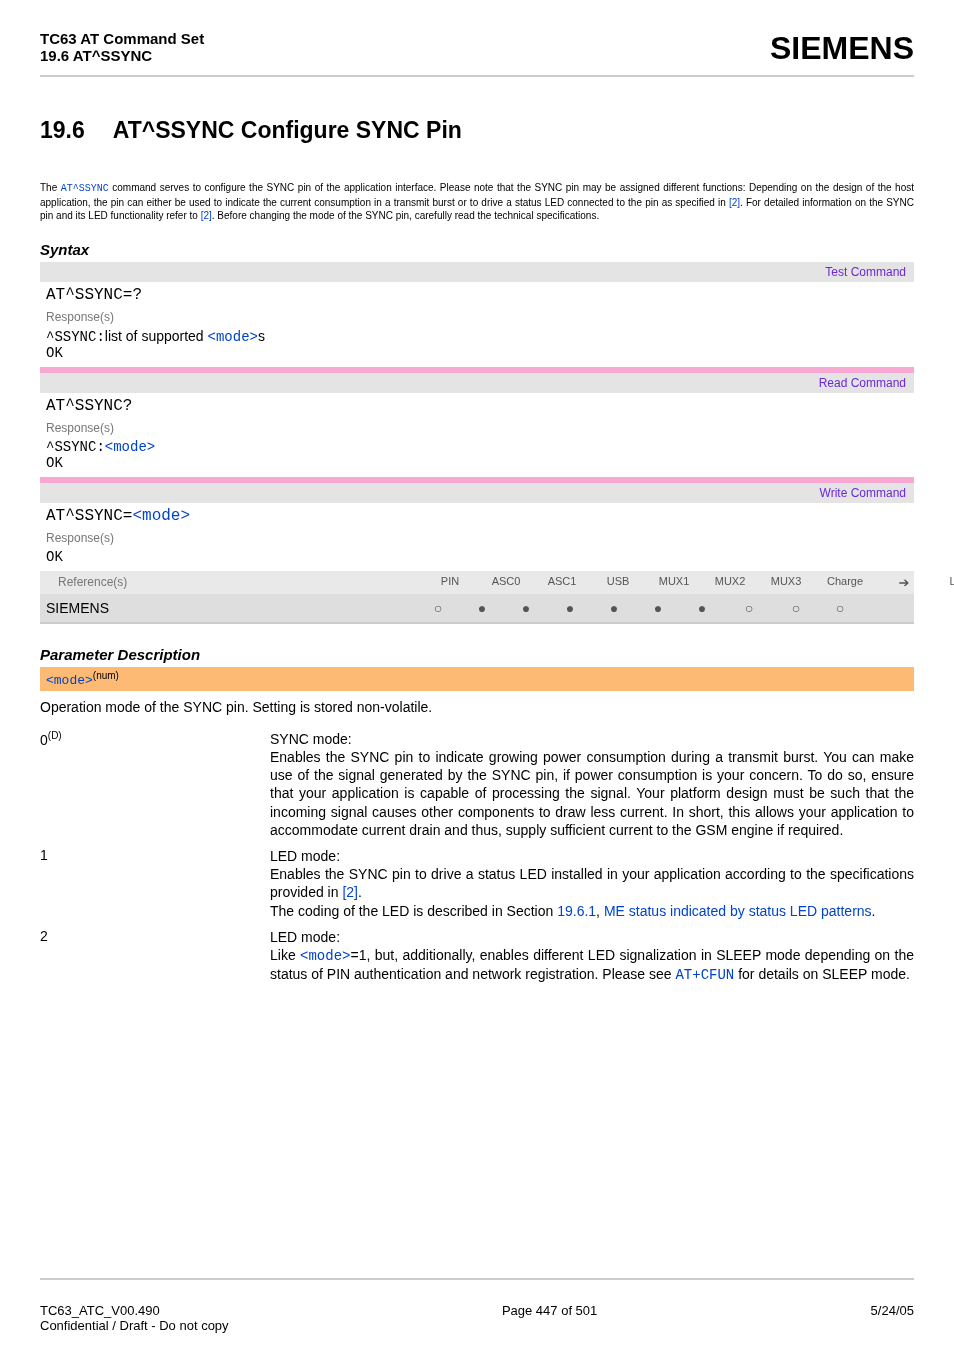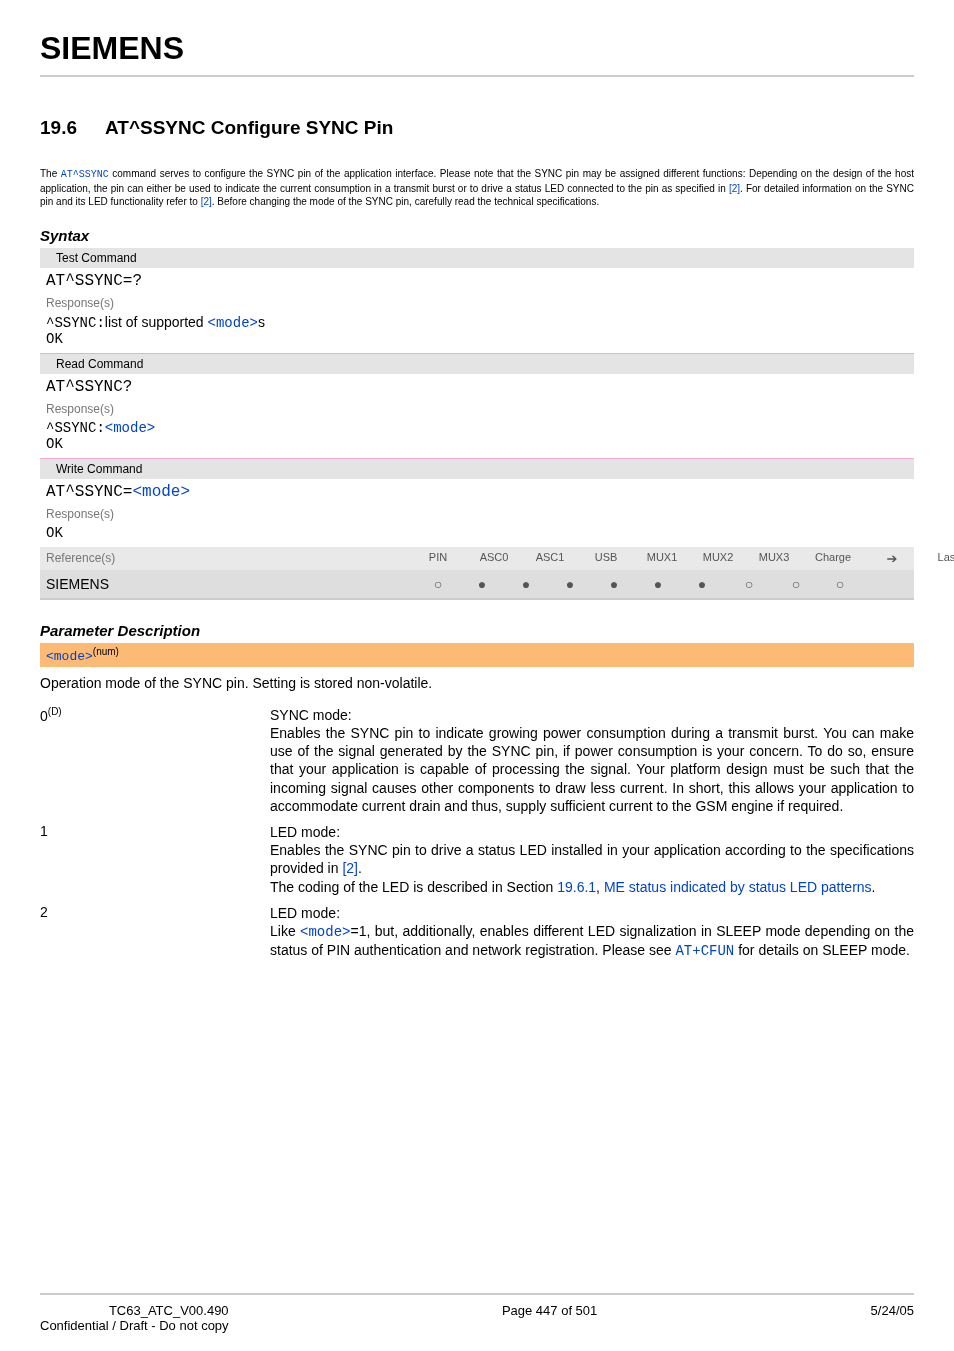--- a/index.html
+++ b/index.html
@@ -29,22 +29,22 @@
   .header-title { font-weight: bold; }
   .header-sub { font-weight: bold; }
   .siemens-logo {
     font-family: Arial, sans-serif;
     font-size: 32px;
     font-weight: 900;
     letter-spacing: 0px;
   }
   h2.section-title {
     margin-top: 40px;
-    margin-bottom: 28px;
-    font-size: 19px;
+    margin-bottom: 37px;
+    font-size: 23px;
     font-weight: bold;
   }
   .section-num { display: inline-block; margin-right: 28px; }
   p.intro {
     font-size: 10px;
     line-height: 1.35;
     text-align: justify;
     margin: 0 0 18px 0;
   }
   .mono { font-family: "Courier New", monospace; }
@@ -53,46 +53,47 @@
     font-weight: bold;
     font-style: italic;
     font-size: 15px;
     margin: 6px 0 4px 0;
   }
   .syntax-block {
     font-size: 13px;
   }
   .syntax-label {
     background: #e4e4e4;
-    color: #000000;
-    padding: 3px 16px;
+    color: #6d28d9;
+    padding: 3px 8px;
     font-size: 12px;
+    text-align: right;
   }
   .syntax-code {
     padding: 4px 6px;
     font-family: "Courier New", monospace;
     font-size: 16px;
   }
   .syntax-sub {
     padding: 2px 6px;
     color: #777;
     font-size: 12px;
   }
   .syntax-resp {
     padding: 2px 6px 6px 6px;
     font-family: "Courier New", monospace;
     font-size: 14px;
-    border-bottom: 1px solid #f9a8d4;
+    border-bottom: 6px solid #f9a8d4;
   }
   .syntax-resp.noborder { border-bottom: none; }
   .ref-row {
     display: flex;
     align-items: center;
     background: #e9e9e9;
-    padding: 4px 6px;
+    padding: 4px 18px;
     font-size: 12px;
   }
   .ref-label-cell {
     flex: 0 0 370px;
     color: #777;
   }
   .col-headers {
     display: flex;
     gap: 12px;
     font-size: 11px;
@@ -152,34 +153,37 @@
     flex: 1;
     text-align: justify;
     line-height: 1.3;
   }
   .footer {
     position: absolute;
     bottom: 18px;
     left: 40px;
     right: 40px;
     border-top: 2px solid #ccc;
-    padding-top: 8px;
+    padding-top: 23px;
     display: flex;
     justify-content: space-between;
     font-size: 13px;
-    text-align: right;
   }
   .arrow-icon { font-size: 13px; }
 </style>
 </head>
 <body>
 
 <div class="page">
 
   <div class="header">
+    <div class="header-left">
+      <div class="header-title">TC63 AT Command Set</div>
+      <div class="header-sub">19.6 AT^SSYNC</div>
+    </div>
     <div class="siemens-logo">SIEMENS</div>
   </div>
 
   <h2 class="section-title">
     <span class="section-num">19.6</span><span>AT^SSYNC   Configure SYNC Pin</span>
   </h2>
 
   <p class="intro">
     <span>The </span><span class="mono link">AT^SSYNC</span><span> command serves to configure the SYNC pin of the application interface. Please note that the SYNC pin may be assigned different functions: Depending on the design of the host application, the pin can either be used to indicate the current consumption in a transmit burst or to drive a status LED connected to the pin as specified in </span><span class="link">[2]</span><span>. For detailed information on the SYNC pin and its LED functionality refer to </span><span class="link">[2]</span><span>. Before changing the mode of the SYNC pin, carefully read the technical specifications.</span>
   </p>

